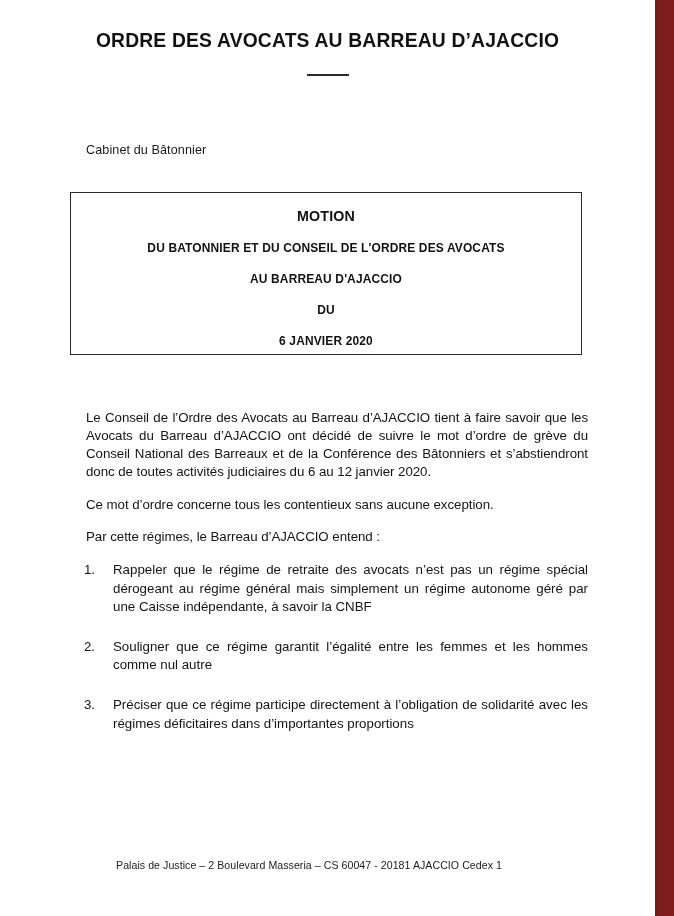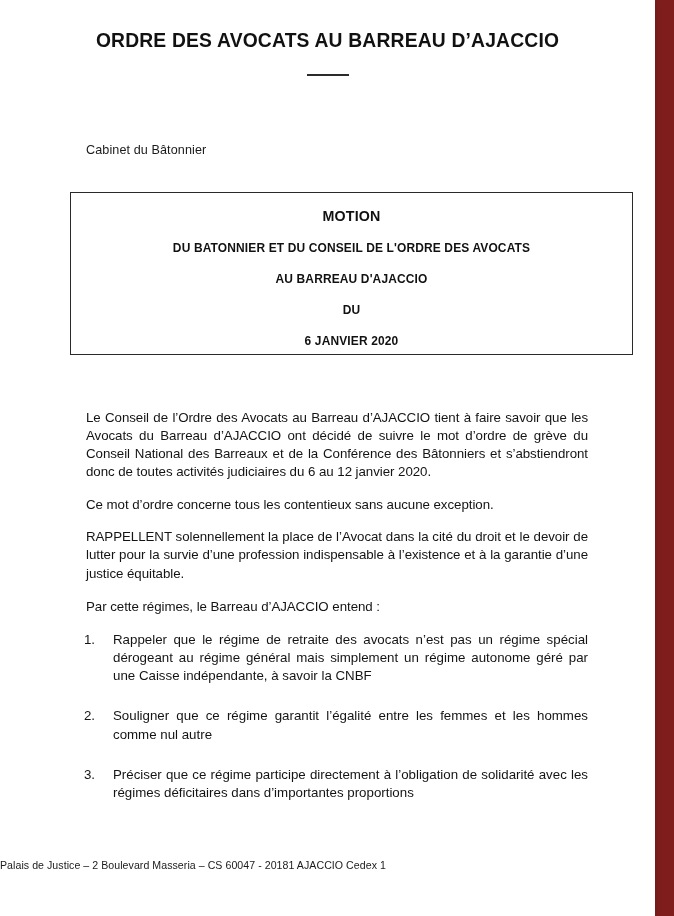--- a/index.html
+++ b/index.html
@@ -61,21 +61,21 @@
     font-size: 12.6px;
     color: #1a1a1a;
     letter-spacing: 0.1px;
   }
 
   
   .motion-box {
     position: absolute;
     left: 70px;
     top: 192px;
-    width: 563px;
+    width: 512px;
     height: 163px;
     border: 1.6px solid #2a2a2a;
     box-sizing: border-box;
     background: #fff;
   }
   .motion-box .mb-inner {
     padding-top: 8px;
     text-align: center;
   }
   .motion-line {
@@ -130,20 +130,21 @@
     flex: 1 1 auto;
     text-align: justify;
   }
 
   
   .footer {
     position: absolute;
     left: 0;
     top: 858px;
     width: 618px;
+    text-align: center;
   }
   .footer .fline {
     font-size: 10.6px;
     color: #1b1b1b;
     line-height: 1.45;
     letter-spacing: 0.05px;
   }
 </style>
 </head>
 <body>
@@ -168,21 +169,20 @@
       </div>
     </div>
 
     <div class="body-area">
 
       <p class="para">Le Conseil de l’Ordre des Avocats au Barreau d’AJACCIO tient à faire savoir que les Avocats du Barreau d’AJACCIO ont décidé de suivre le mot d’ordre de grève du Conseil National des Barreaux et de la Conférence des Bâtonniers et s’abstiendront donc de toutes activités judiciaires du 6 au 12 janvier 2020.</p>
 
       <p class="para tight">Ce mot d’ordre concerne tous les contentieux sans aucune exception.</p>
 
 
-      <p class="para">RAPPELLENT solennellement la place de l’Avocat dans la cité du droit et le devoir de lutter pour la survie d’une profession indispensable à l’existence et à la garantie d’une justice équitable.</p>
 
       <p class="para">Par cette régimes, le Barreau d’AJACCIO entend :</p>
 
       <ol class="numbered">
         <li>
           <span class="num">1.</span>
           <span class="txt">Rappeler que le régime de retraite des avocats n’est pas un régime spécial dérogeant au régime général mais simplement un régime autonome géré par une Caisse indépendante, à savoir la CNBF</span>
         </li>
         <li>
           <span class="num">2.</span>

